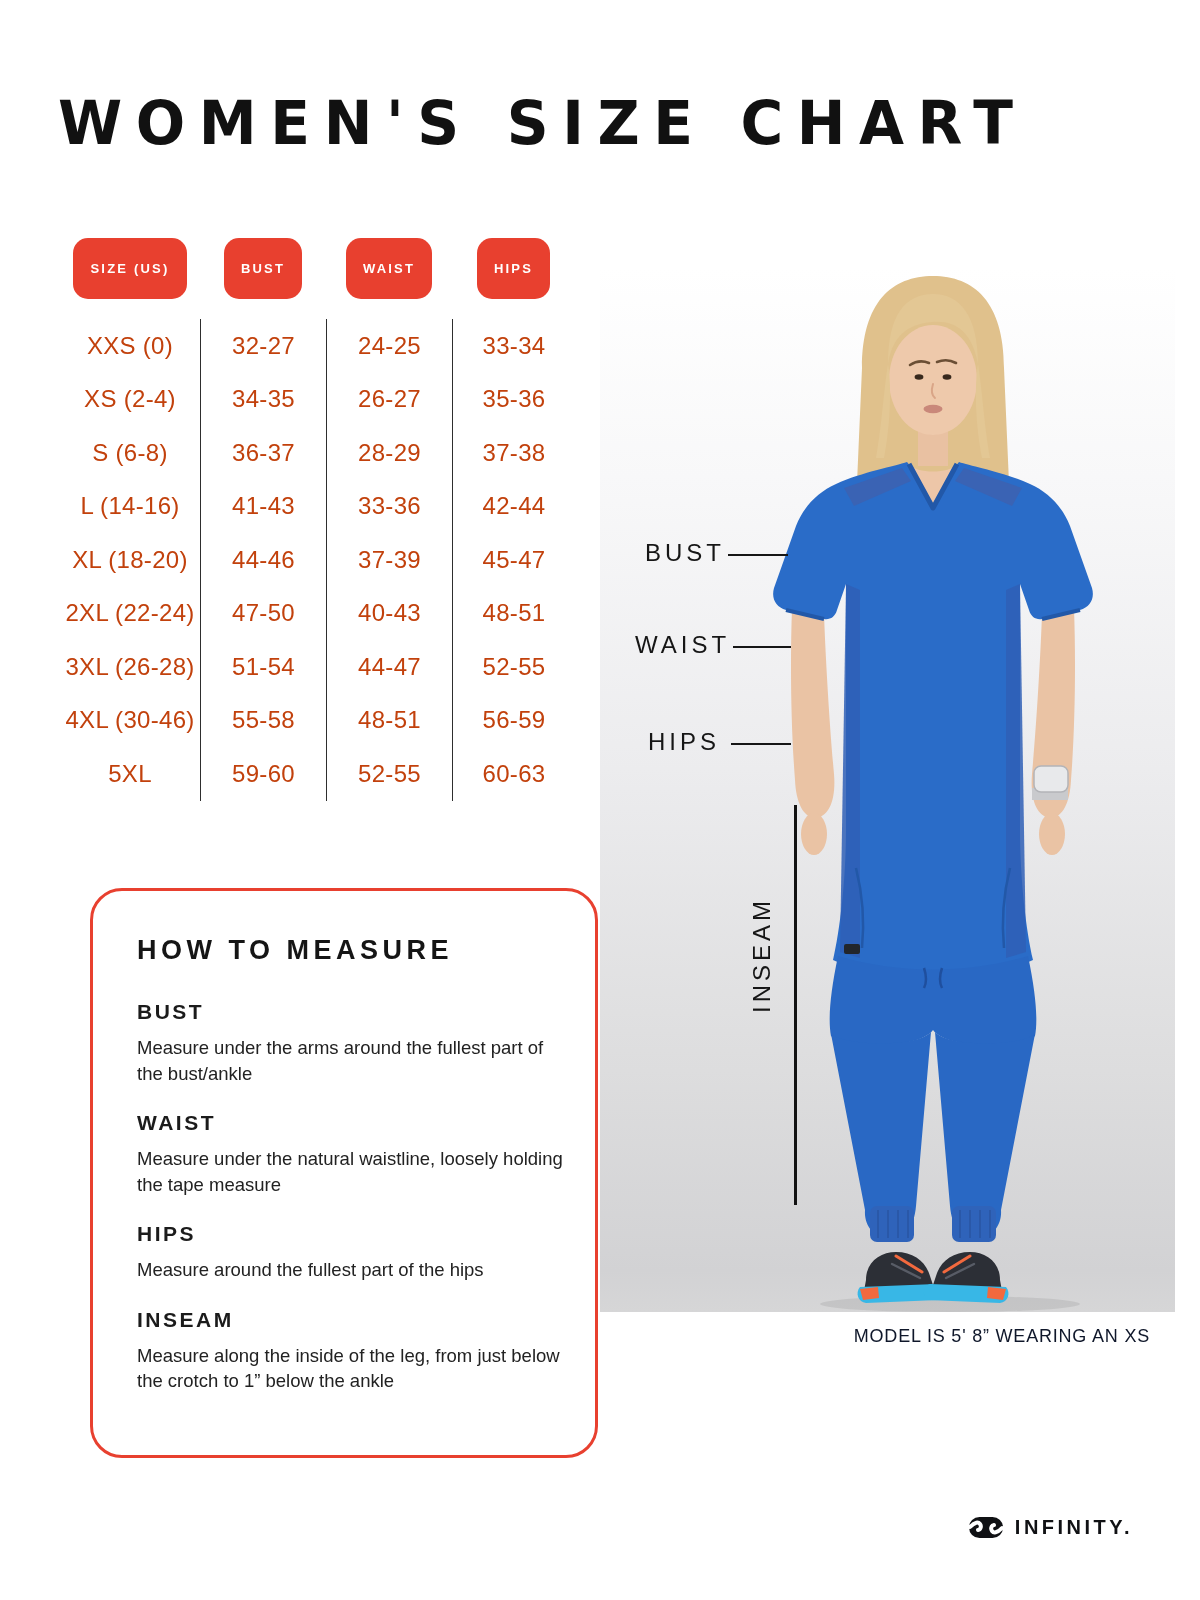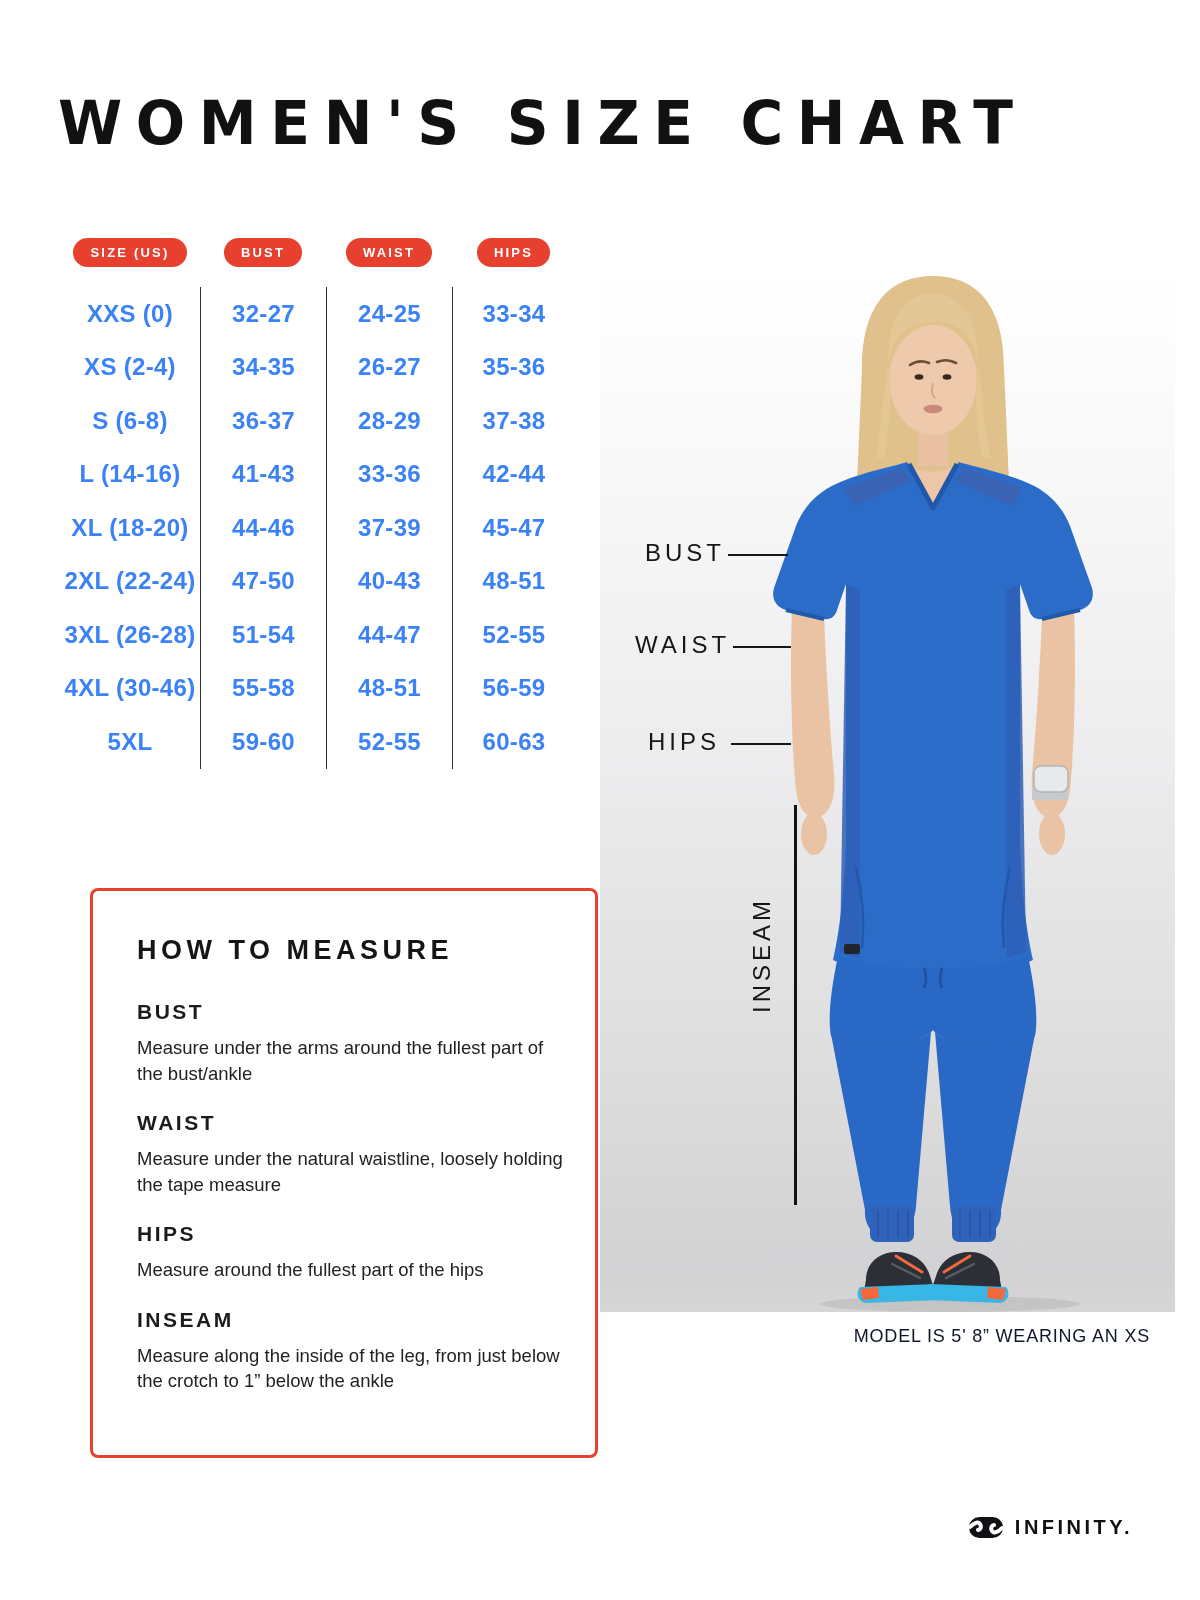--- a/index.html
+++ b/index.html
@@ -13,31 +13,31 @@
     font-weight:700;font-size:60px;letter-spacing:14px;color:#111;
     transform:scaleX(.97);transform-origin:left top;white-space:nowrap;
   }
 
   
   .size-table{position:absolute;left:60px;top:238px;width:520px;}
   .pill-row{display:grid;grid-template-columns:140px 126px 126px 123px;justify-items:center;margin-bottom:20px;}
   .pill{
     background:#E8402F;color:#fff;border-radius:15px;
     font-size:13px;font-weight:700;letter-spacing:2.2px;
-    padding:8px 17px;white-space:nowrap;line-height:1;
+    padding:24px 17px;white-space:nowrap;line-height:1;
   }
   .table-rows{display:block;}
   .trow{display:grid;grid-template-columns:140px 126px 126px 123px;height:53.5px;}
-  .tcell{display:flex;align-items:center;justify-content:center;font-size:24px;color:#3b82f6;letter-spacing:.3px;font-weight:bold;}
+  .tcell{display:flex;align-items:center;justify-content:center;font-size:24px;color:#c2410c;letter-spacing:.3px;}
   .tcell.sep{border-left:1.6px solid #2e2e2e;}
 
   
   .htm-box{
     position:absolute;left:90px;top:888px;width:508px;height:570px;
-    border:3px solid #E8402F;border-radius:8px;background:#fff;
+    border:3px solid #E8402F;border-radius:32px;background:#fff;
     box-sizing:border-box;padding:44px 30px 0 44px;
   }
   .htm-title{font-size:27px;font-weight:700;letter-spacing:4.5px;color:#151515;margin:0 0 34px 0;}
   .measure-item{margin-bottom:25px;}
   .measure-label{font-size:21px;font-weight:700;letter-spacing:2.5px;color:#1b1b1b;margin:0 0 11px 0;}
   .measure-text{font-size:18.5px;line-height:1.38;color:#222;margin:0;max-width:440px;}
 
   
   .model-photo{
     position:absolute;left:600px;top:268px;width:575px;height:1044px;

